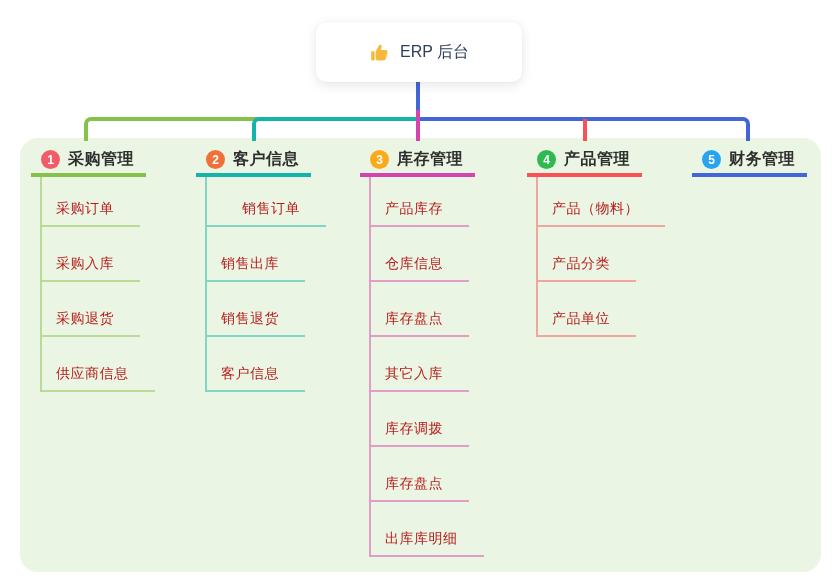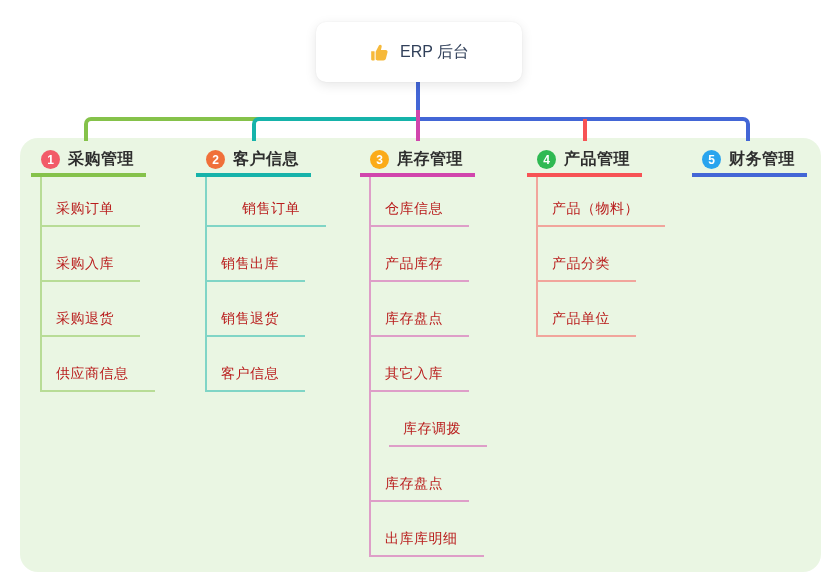--- a/index.html
+++ b/index.html
@@ -109,25 +109,25 @@
           <div class="child" style="border-bottom-color: rgba(22, 179, 170, 0.5);">客户信息</div>
         </div>
   </div>
 
   <div class="branch" style="left: 360px;">
     <div class="branch-header" style="border-bottom-color: rgb(209, 69, 173);">
       <span class="badge" style="background: rgb(251, 171, 25);">3</span>
       <span class="branch-title">库存管理</span>
     </div>
     <div class="children" style="border-left-color: rgba(209, 69, 173, 0.5);">
+          <div class="child" style="border-bottom-color: rgba(209, 69, 173, 0.5);">产品库存</div>
           <div class="child" style="border-bottom-color: rgba(209, 69, 173, 0.5);">仓库信息</div>
-          <div class="child" style="border-bottom-color: rgba(209, 69, 173, 0.5);">产品库存</div>
           <div class="child" style="border-bottom-color: rgba(209, 69, 173, 0.5);">库存盘点</div>
           <div class="child" style="border-bottom-color: rgba(209, 69, 173, 0.5);">其它入库</div>
-          <div class="child" style="border-bottom-color: rgba(209, 69, 173, 0.5); margin-left: 18px;">库存调拨</div>
+          <div class="child" style="border-bottom-color: rgba(209, 69, 173, 0.5);">库存调拨</div>
           <div class="child" style="border-bottom-color: rgba(209, 69, 173, 0.5);">库存盘点</div>
           <div class="child" style="border-bottom-color: rgba(209, 69, 173, 0.5);">出库库明细</div>
         </div>
   </div>
 
   <div class="branch" style="left: 527px;">
     <div class="branch-header" style="border-bottom-color: rgb(247, 83, 85);">
       <span class="badge" style="background: rgb(47, 185, 82);">4</span>
       <span class="branch-title">产品管理</span>
     </div>

